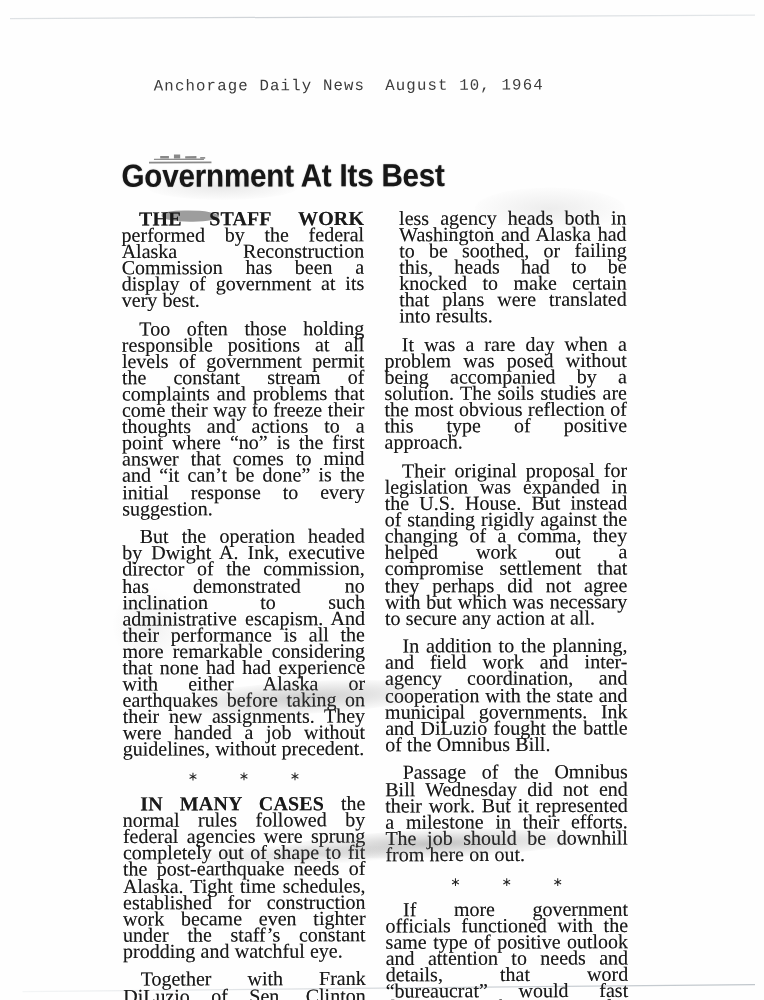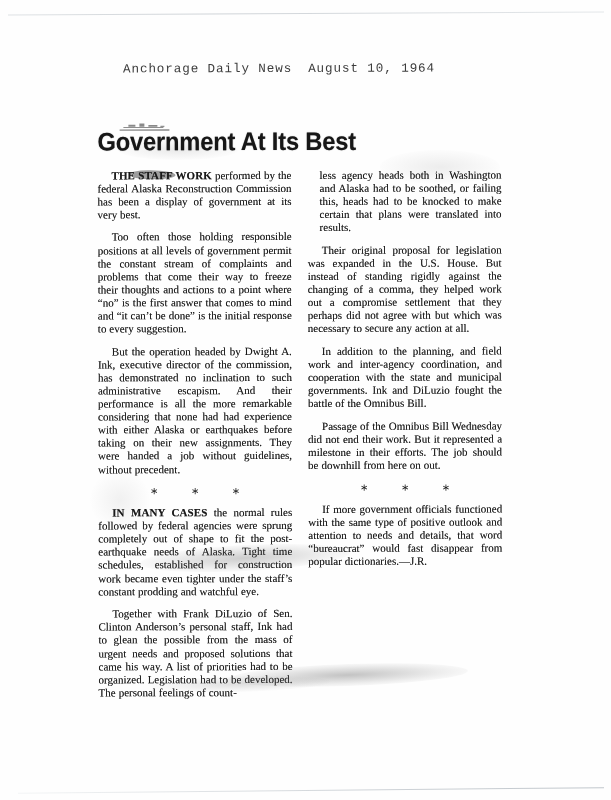--- a/index.html
+++ b/index.html
@@ -91,21 +91,21 @@
   .columns {
     display: flex;
     gap: 16px;
   }
   .col {
     width: 194px;
   }
 
   .col p {
     margin: 0 0 9.5px 0;
-    font-size: 11px;
+    font-size: 16px;
     line-height: 13.1px;
     text-align: justify;
     text-indent: 14px;
     color: #1a1a1a;
     hyphens: manual;
     word-spacing: .2px;
     text-shadow: 0 0 .5px rgba(0,0,0,.5);
   }
   .col p.no-indent { text-indent: 0; margin-left: 12px; }
 
@@ -214,20 +214,21 @@
         <p><span class="lead">IN MANY CASES</span><span> the normal rules followed by federal agencies were sprung completely out of shape to fit the post-earthquake needs of Alaska. Tight time schedules, established for construction work became even tighter under the staff’s constant prodding and watchful eye.</span></p>
 
         <p><span>Together with Frank DiLuzio of Sen. Clinton Anderson’s personal staff, Ink had to glean the possible from the mass of urgent needs and proposed solutions that came his way. A list of priorities had to be organized. Legislation had to be developed. The personal feelings of count-</span></p>
 
       </div>
 
       <div class="col">
 
         <p class="no-indent"><span>less agency heads both in Washington and Alaska had to be soothed, or failing this, heads had to be knocked to make certain that plans were translated into results.</span></p>
 
+        <p><span>It was a rare day when a problem was posed without being accompanied by a solution. The soils studies are the most obvious reflection of this type of positive approach.</span></p>
 
         <p><span>Their original proposal for legislation was expanded in the U.S. House. But instead of standing rigidly against the changing of a comma, they helped work out a compromise settlement that they perhaps did not agree with but which was necessary to secure any action at all.</span></p>
 
         <p><span>In addition to the planning, and field work and inter-agency coordination, and cooperation with the state and municipal governments. Ink and DiLuzio fought the battle of the Omnibus Bill.</span></p>
 
         <p><span>Passage of the Omnibus Bill Wednesday did not end their work. But it represented a milestone in their efforts. The job should be downhill from here on out.</span></p>
 
         <div class="stars">∗ ∗ ∗</div>
 
 

